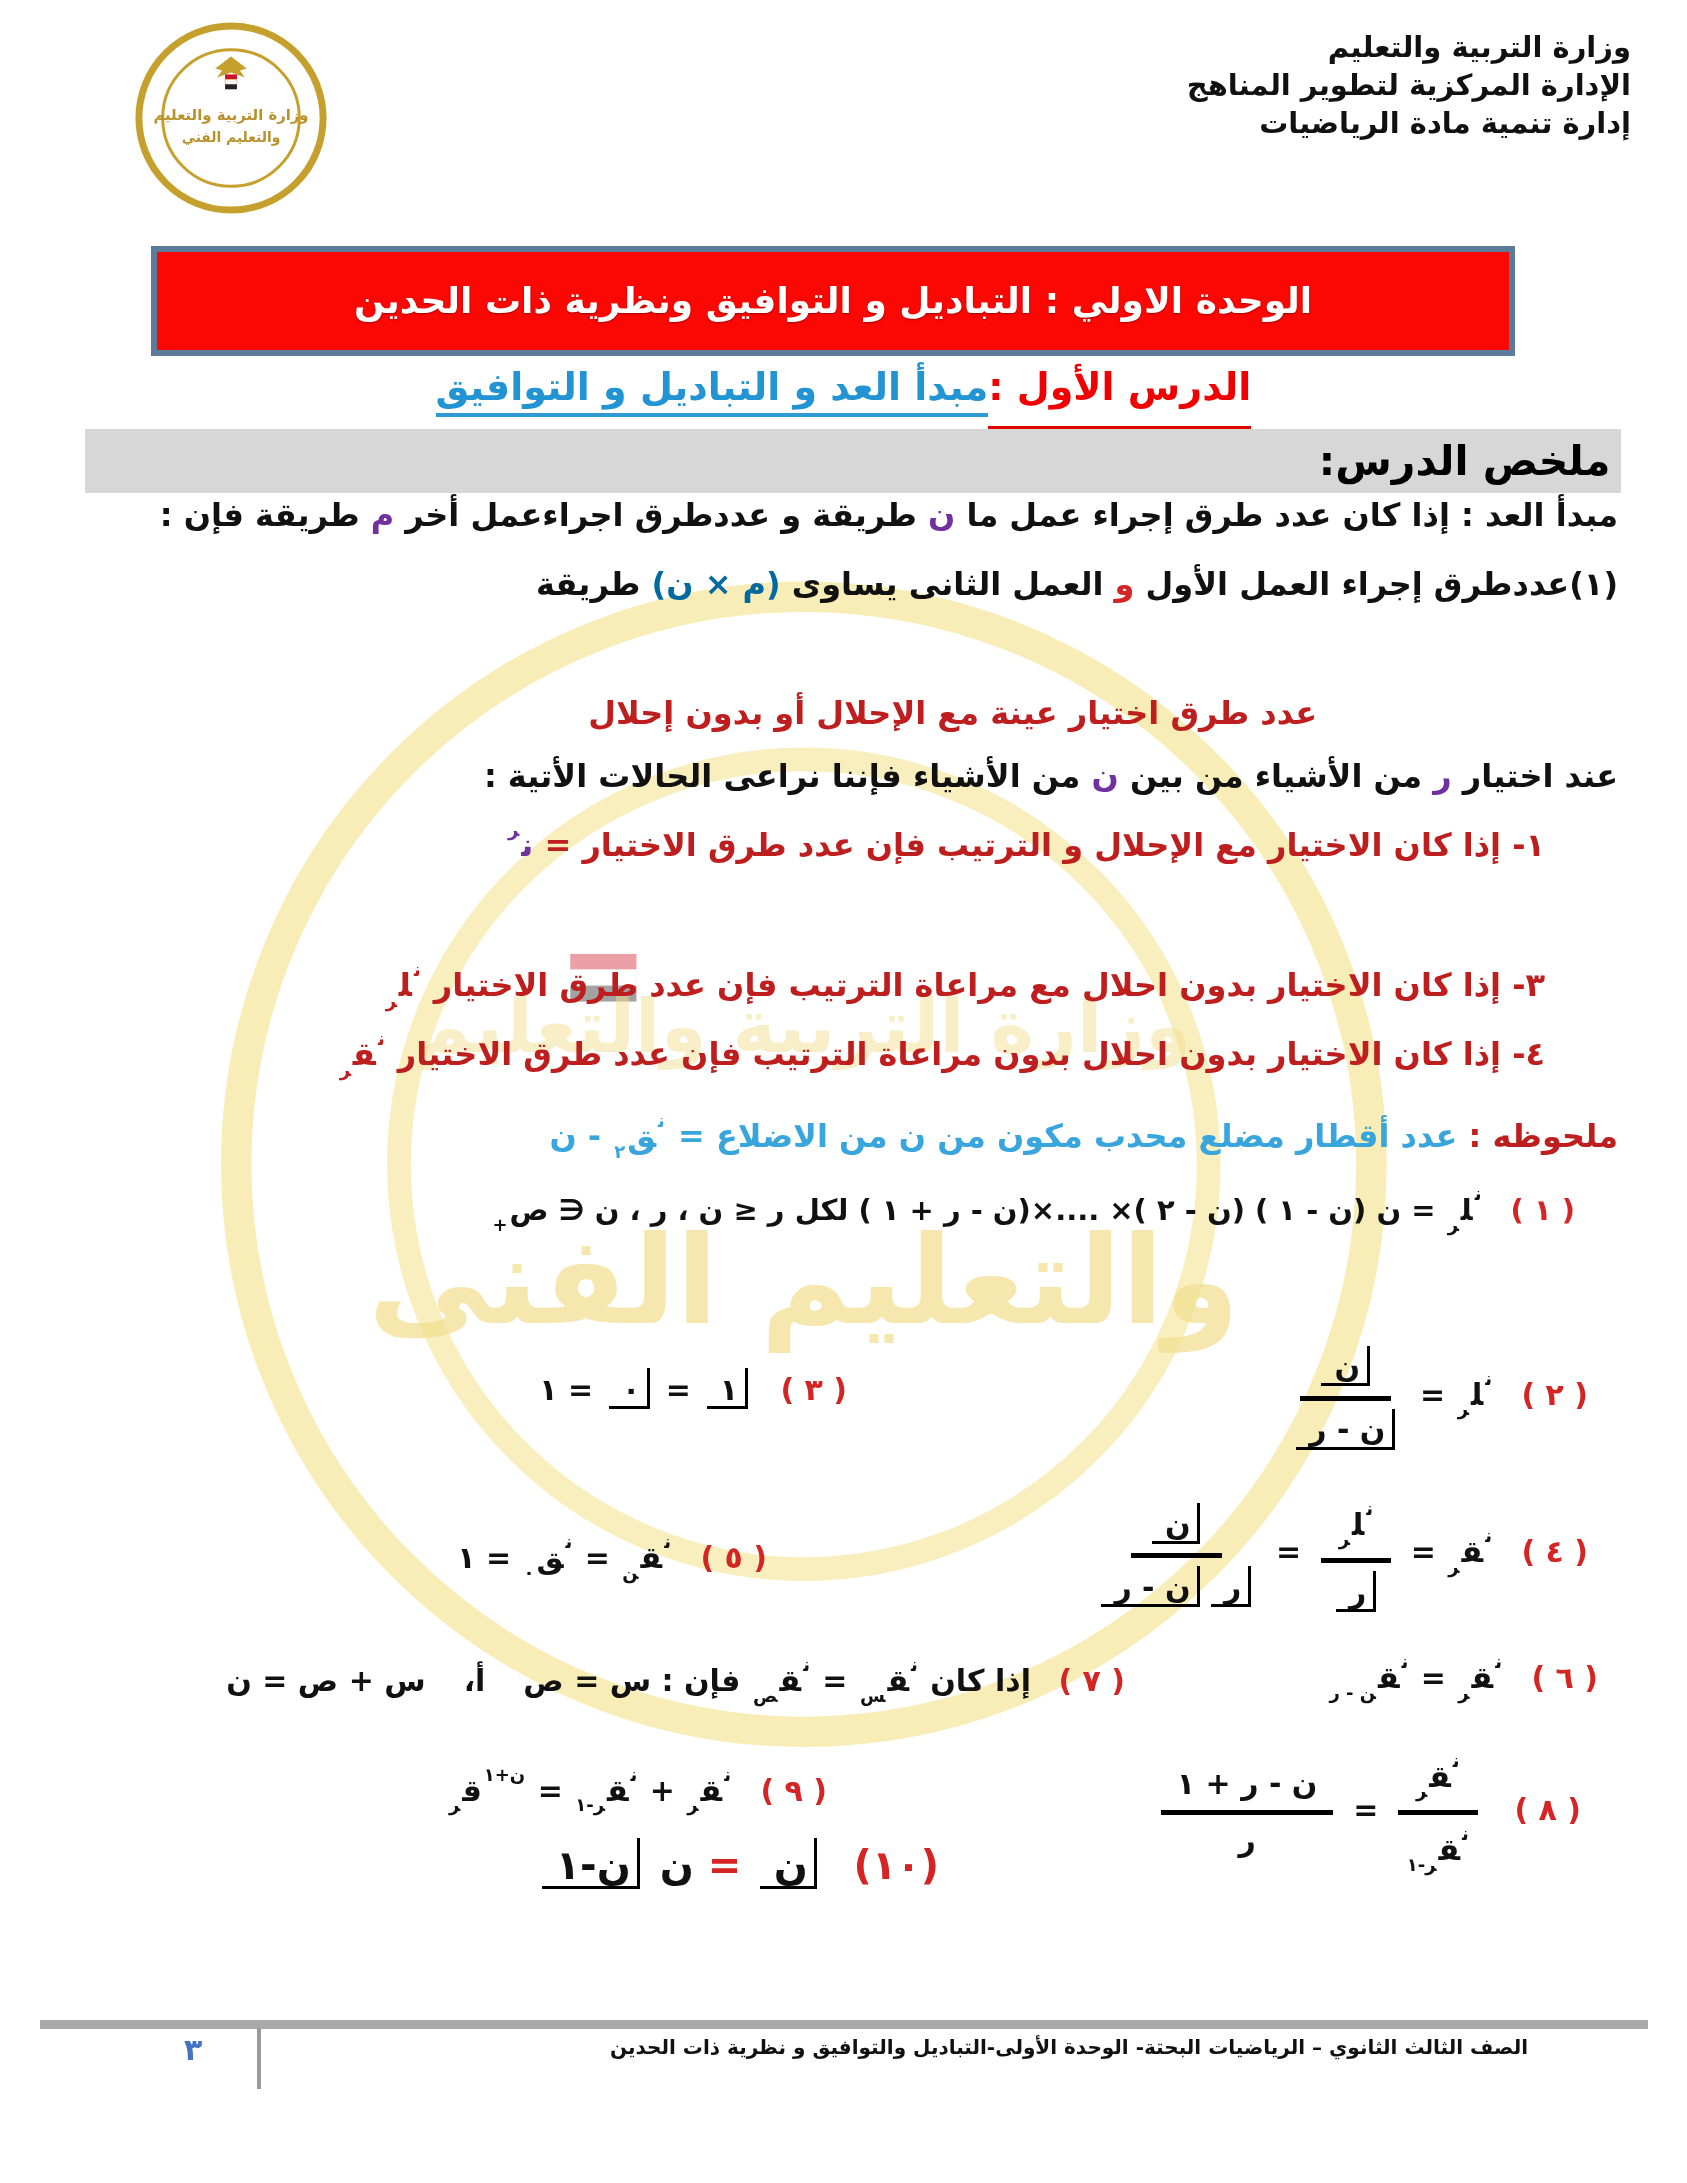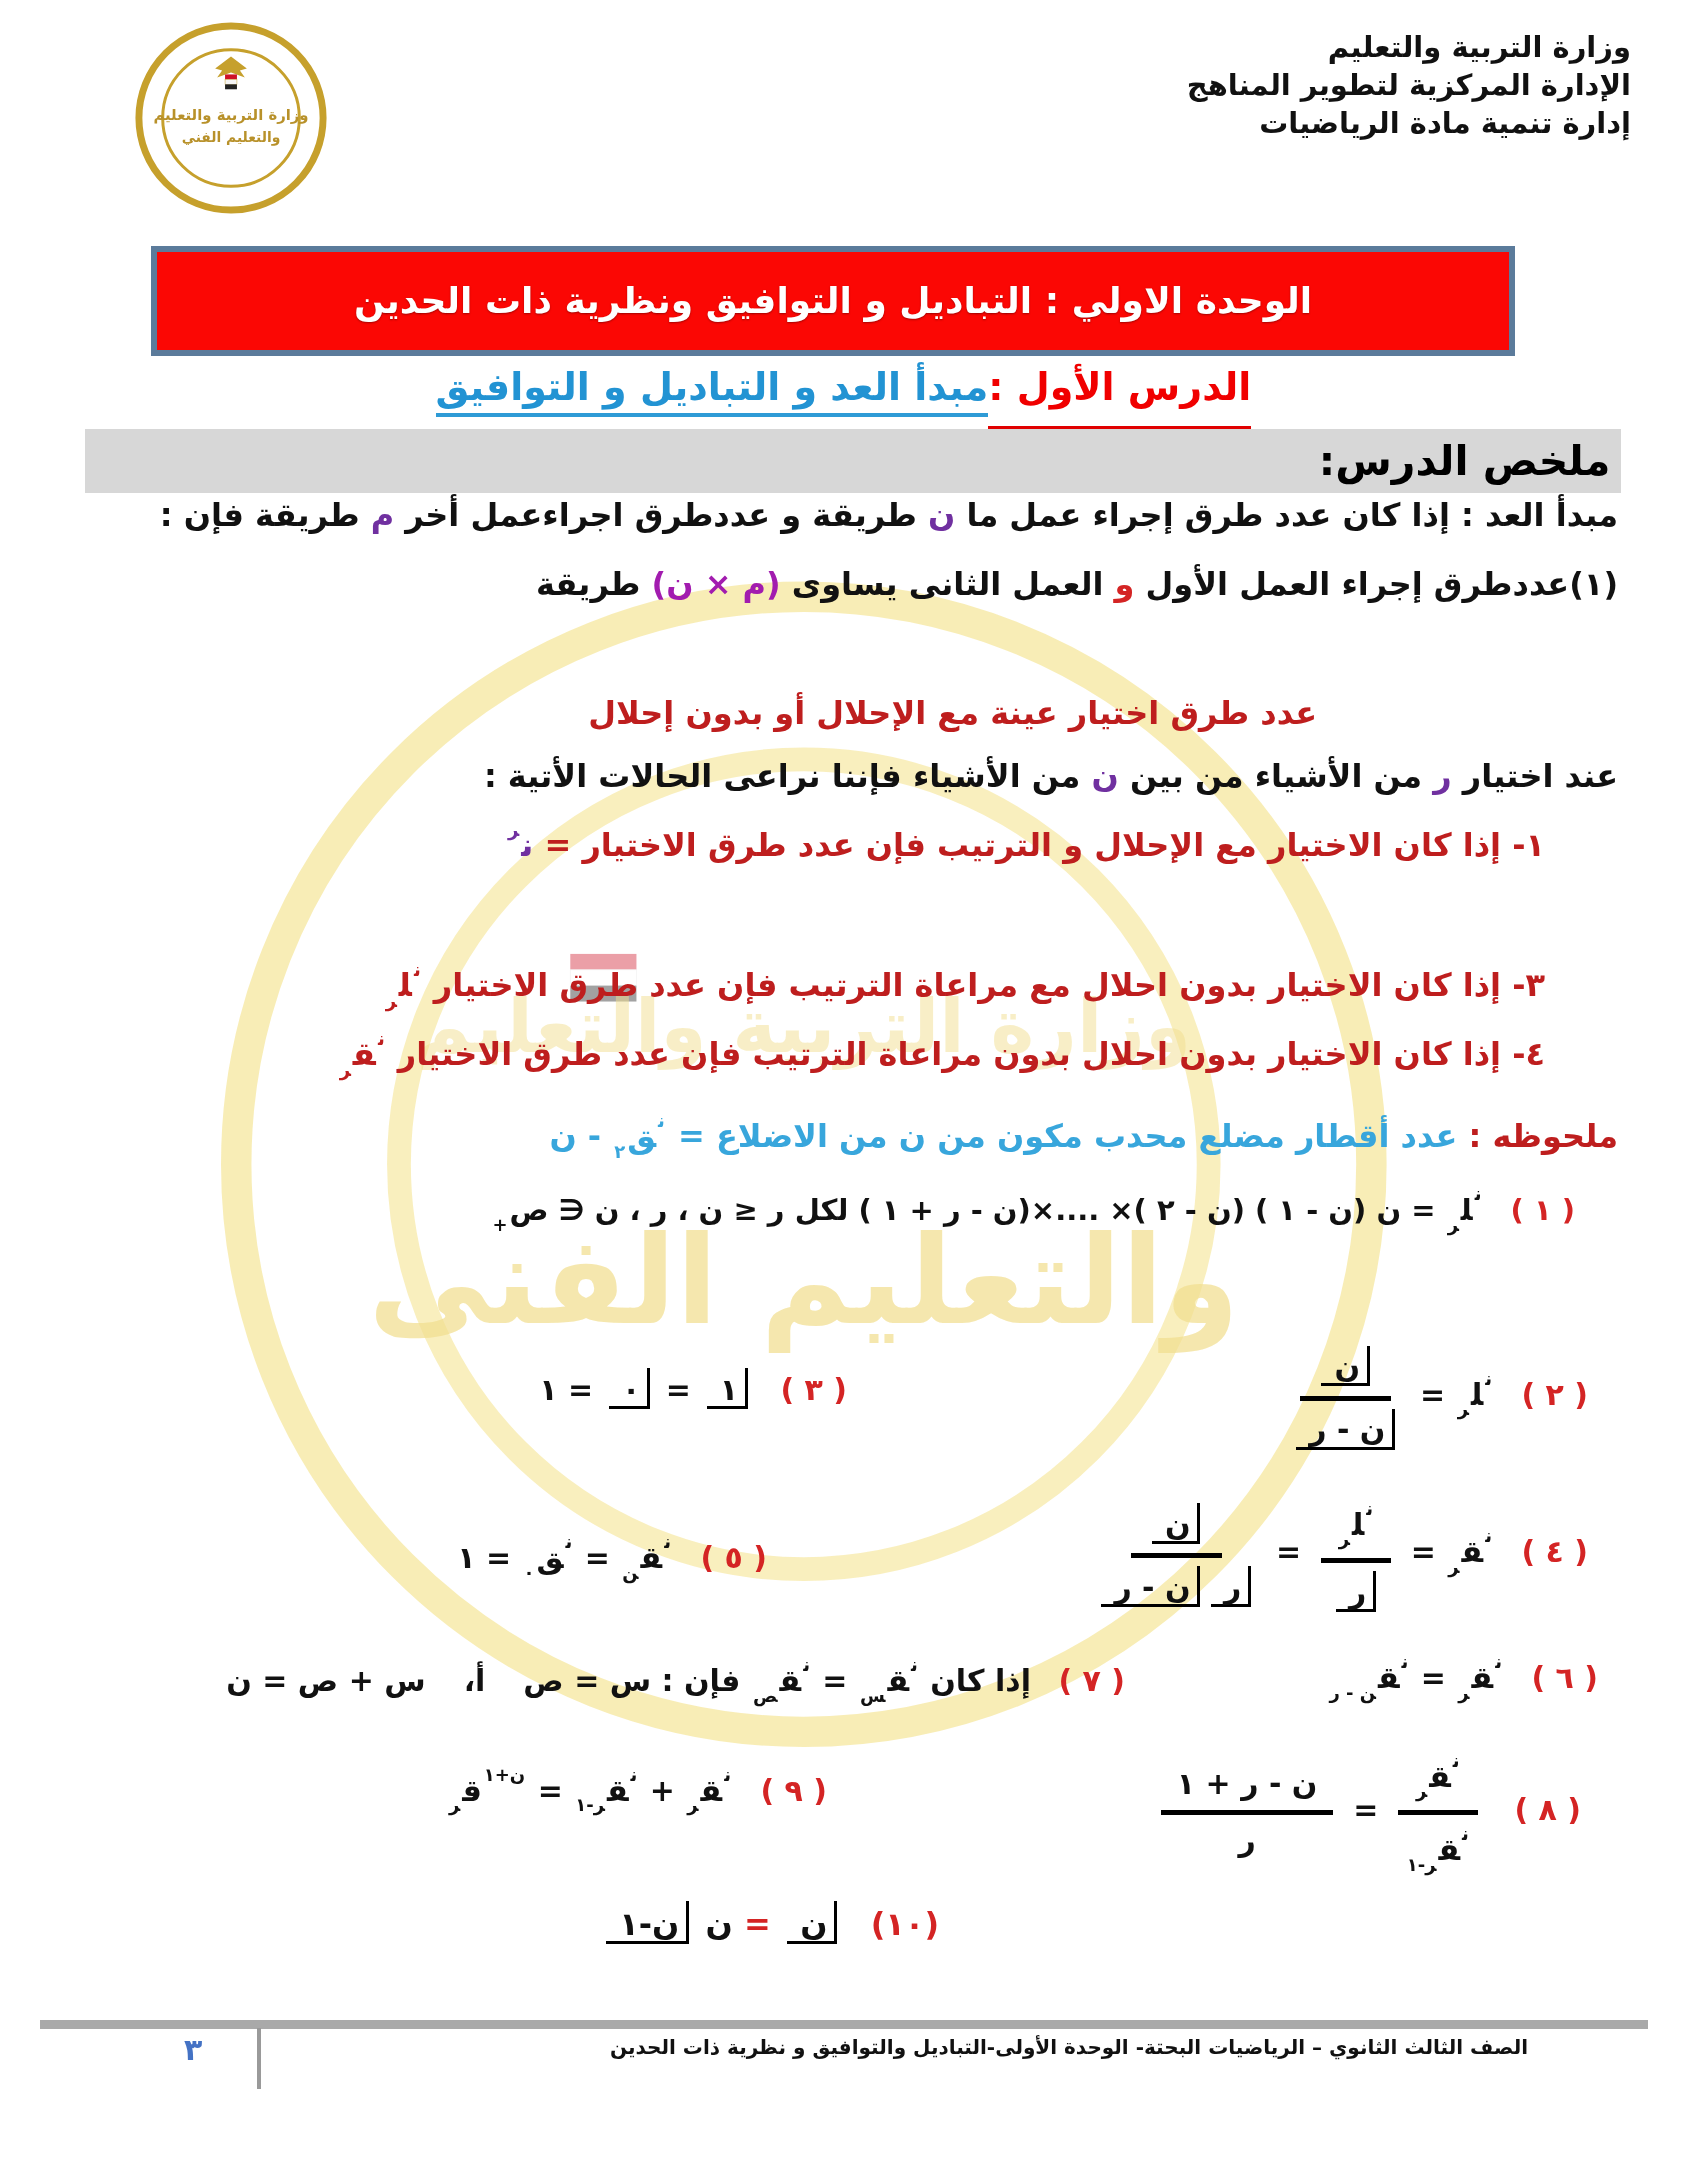--- a/index.html
+++ b/index.html
@@ -26,21 +26,21 @@
   .graybar{position:absolute;top:429px;left:85px;width:1536px;height:64px;background:#d7d7d7;
            font-size:41px;font-weight:bold;line-height:64px;padding-right:10.6px;z-index:2;
            text-align:right;color:#000;}
 
   
   .t48{font-size:32px;line-height:1.25;}
   .t44{font-size:29px;line-height:1.25;}
   .redtxt{color:#be1e1e;}
   .brightred{color:#d42424;}
   .purple{color:#7030a0;}
-  .green{color:#a21caf;margin-top:28px;}
+  .green{color:#0369a1;margin-top:28px;}
   .bluenote{color:#38a6dc;}
 
   
   .mrow{font-size:30px;}
   .fnum{color:#d42424;font-weight:bold;margin-left:17px;}
   .pc{display:inline-block;white-space:nowrap;}
   .ss{font-size:18px;font-weight:bold;}
   .up{vertical-align:20px;margin:0 2px;}
   .dn{vertical-align:-10.6px;margin:0 2px;}
   .fact{display:inline-block;border-right:3.3px solid #000;border-bottom:3.3px solid #000;
@@ -261,21 +261,21 @@
     <span class="g" style="right:860px;top:16.5px">
       <span class="fnum">( ٩ )</span>
       <span class="pc"><span class="ss up">ن</span><span>ق</span><span class="ss dn">ر</span></span>
       <span>+</span>
       <span class="pc"><span class="ss up">ن</span><span>ق</span><span class="ss dn">ر-١</span></span>
       <span>=</span>
       <span class="pc"><span class="ss up">ن+١</span><span>ق</span><span class="ss dn">ر</span></span>
     </span>
   </div>
 
-  <div class="row mrow" style="top:1901px;right:748px;font-size:32px">
+  <div class="row mrow" style="top:1838px;right:748px;font-size:40px">
     <span class="fnum">(١٠)</span>
     <span class="fact"><span>ن</span></span>
     <span class="brightred">=</span>
     <span>ن</span>
     <span class="fact"><span>ن-١</span></span>
   </div>
 
   <div class="fbar"></div>
   <div class="fdiv"></div>
   <div class="fpage">٣</div>

